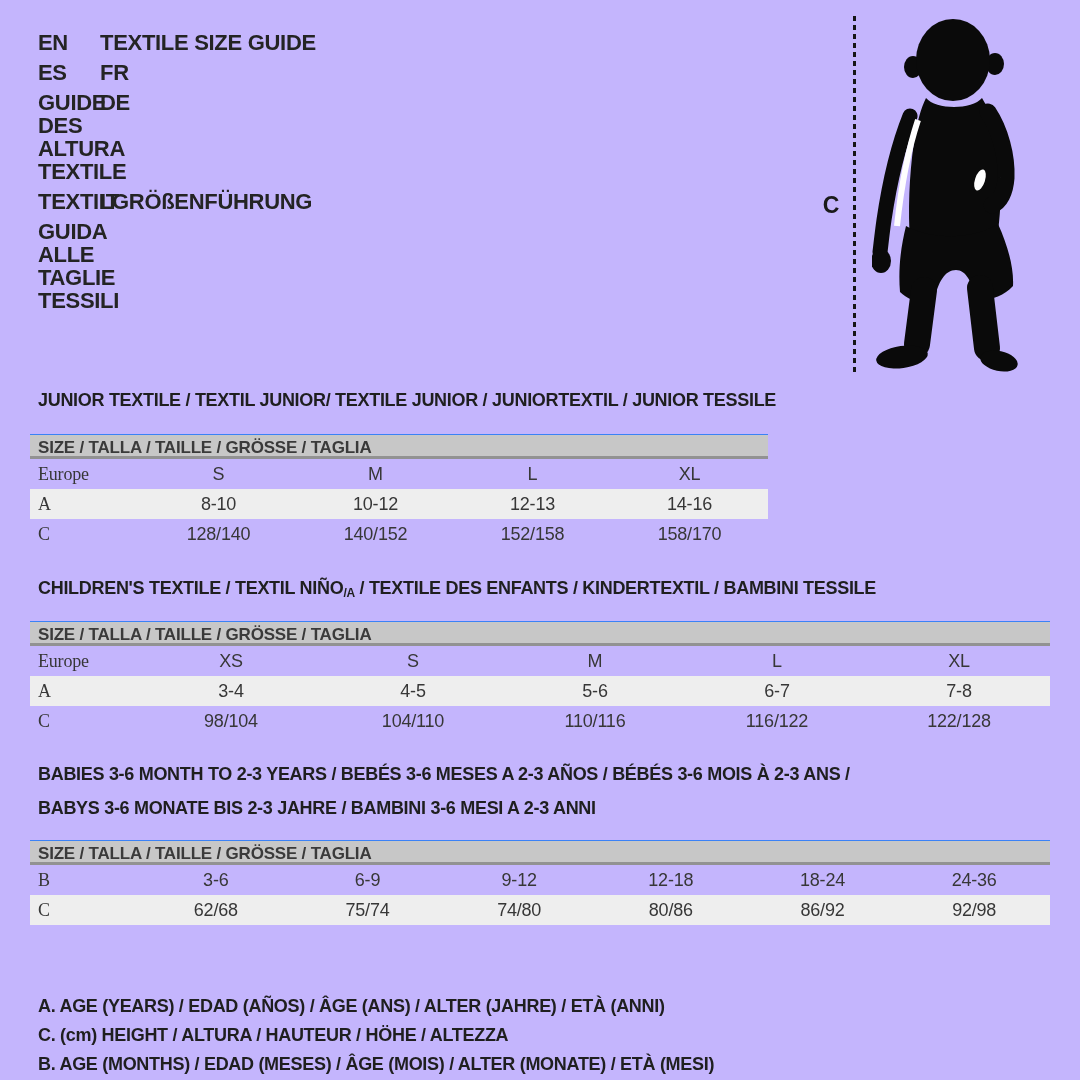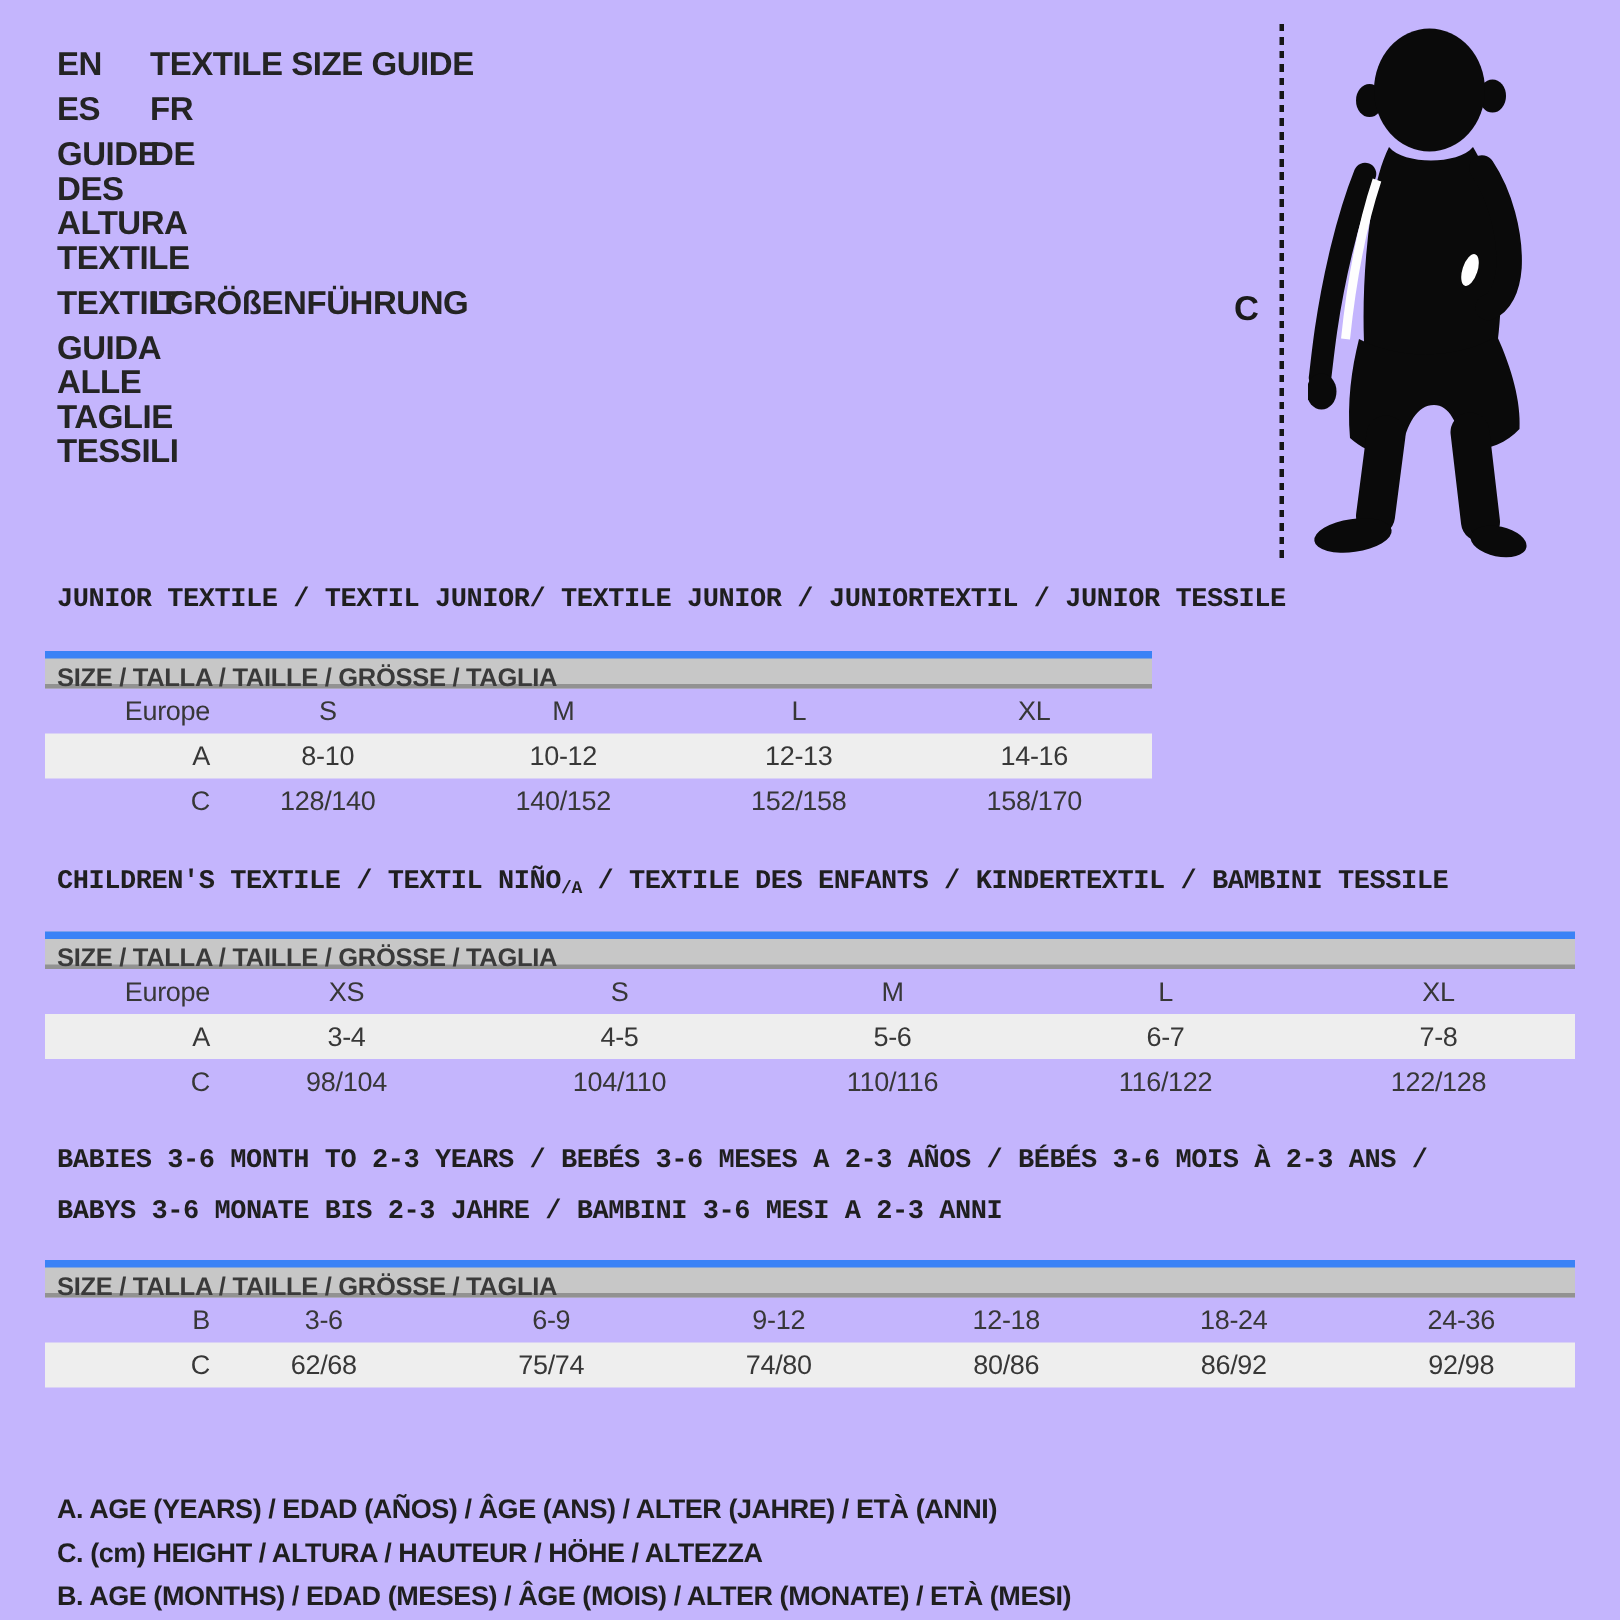--- a/index.html
+++ b/index.html
@@ -21,43 +21,42 @@
   .meas-label{
     position:absolute;left:816px;top:192px;width:30px;text-align:center;
     font-weight:700;font-size:23px;color:#1a1a1a;
   }
   .figure-svg{position:absolute;left:872px;top:14px;}
   
   .sec-title{
     position:absolute;left:38px;
     font-weight:700;font-size:18px;line-height:22px;letter-spacing:-0.3px;color:#1f1f1f;
     white-space:nowrap;
-    font-family:Liberation Mono, monospace;
   }
   .t1-title{top:389px;}
   .t2-title{top:577px;}
   .t3-title{top:757px;line-height:34px;white-space:normal;width:1010px;}
   .sub{font-size:12px;position:relative;top:3px;}
   
   .tbl{position:absolute;left:30px;}
   .tbl-1{top:434px;width:738px;}
   .tbl-2{top:621px;width:1020px;}
   .tbl-3{top:840px;width:1020px;}
   .thead{
     height:25px;line-height:25px;background:#c7c7c7;
-    border-top:5px solid #3b82f6;border-bottom:3px solid #929292;
+    border-top:1px solid #3b82f6;border-bottom:3px solid #929292;
     padding-left:8px;font-weight:700;font-size:17px;letter-spacing:-0.2px;color:#3a3a3a;
     box-sizing:border-box;
   }
   .tr{display:grid;height:30px;align-items:center;font-size:18px;color:#373737;letter-spacing:-0.2px;}
   .tbl-1 .tr{grid-template-columns:110px repeat(4,1fr);}
   .tbl-2 .tr{grid-template-columns:110px repeat(5,1fr);}
   .tbl-3 .tr{grid-template-columns:110px repeat(6,1fr);}
   .tr.shade{background:#eeeeee;}
-  .rl{padding-left:8px;text-align:right;}
+  .rl{padding-left:8px;text-align:left;font-family:Liberation Serif, serif;}
   .td{text-align:center;}
   
   .legend{
     position:absolute;left:38px;top:964px;
     font-weight:700;font-size:18px;line-height:29px;letter-spacing:-0.3px;color:#1f1f1f;margin-top:28px;
   }
 </style>
 </head>
 <body>
 

